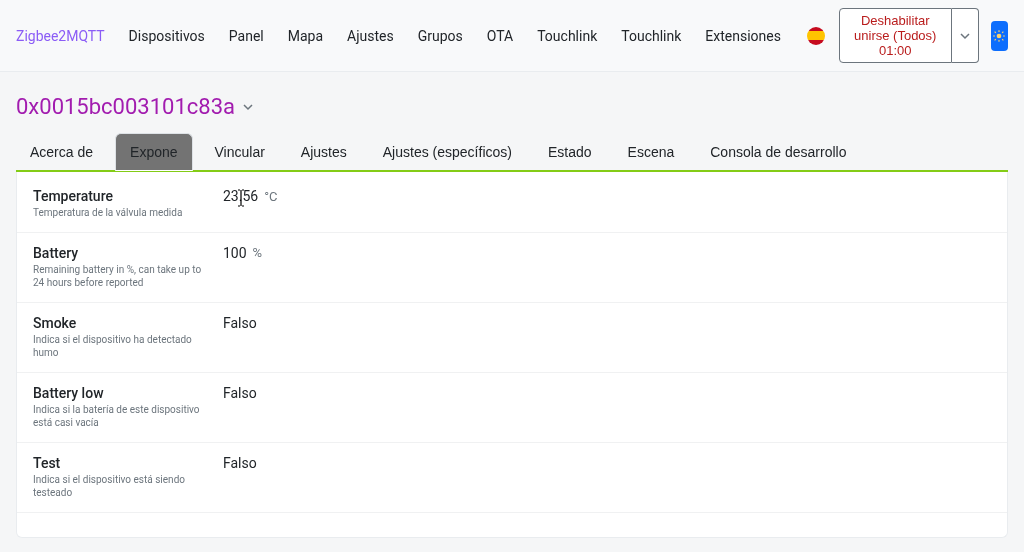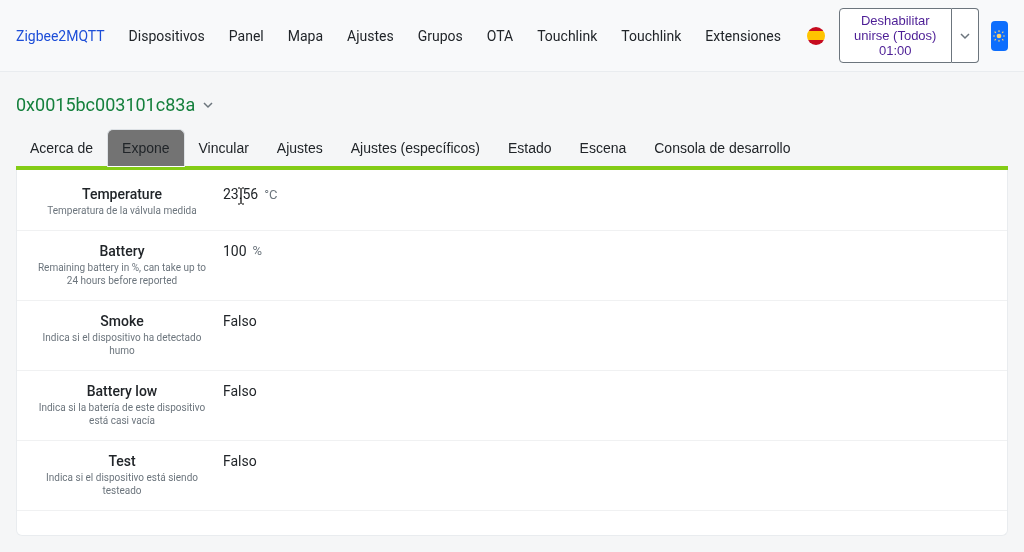--- a/index.html
+++ b/index.html
@@ -18,38 +18,38 @@
     background: #f8f9fa;
     border-bottom: 1px solid #e9ecef;
     gap: 4px;
   }
   .navbar a {
     color: #212529;
     text-decoration: none;
     padding: 6px 10px;
     font-size: 14px;
   }
-  .navbar a.brand { color: #1d4ed8; padding-left: 0; }
+  .navbar a.brand { color: #8b5cf6; padding-left: 0; }
   .flag {
     width: 18px; height: 18px; border-radius: 50%;
     background: linear-gradient(to bottom,#c60b1e 0 25%,#ffc400 25% 75%,#c60b1e 75% 100%);
     margin: 0 6px 0 12px;
     flex: 0 0 auto;
   }
   .permit-group {
     display: flex;
     margin-left: 4px;
   }
   .permit-main {
     border: 1px solid #6c757d;
     border-radius: 4px 0 0 4px;
     padding: 4px 10px;
     font-size: 13px;
     background: #fff;
-    color: #4c1d95;
+    color: #b91c1c;
   }
   .permit-caret {
     border: 1px solid #6c757d;
     border-left: none;
     border-radius: 0 4px 4px 0;
     padding: 4px 8px;
     background: #fff;
     color: #6c757d;
     display:flex;align-items:center;
   }
@@ -62,31 +62,31 @@
     display:flex;align-items:center;justify-content:center;
     border:none;
   }
 
   
   .container {
     padding: 16px 16px 0 16px;
   }
   .device-title {
     display:flex;align-items:center;gap:8px;
-    color:#15803d;
-    font-size: 18px;
+    color:#a21caf;
+    font-size: 22px;
     padding: 6px 0 14px 0;
   }
   .device-title svg { color:#6c757d; }
 
   
   .tabs {
     display:flex;
-    gap: 0;
-    border-bottom: 4px solid #84cc16;
+    gap: 8px;
+    border-bottom: 2px solid #84cc16;
   }
   .tab {
     padding: 10px 14px;
     font-size: 14px;
     color:#212529;
     background: transparent;
     border: none;
     cursor: pointer;
   }
   .tab.active {
@@ -103,21 +103,20 @@
     border:1px solid #e9ecef;
     border-top:none;
     border-radius: 0 0 6px 6px;
     padding: 4px 0 0 0;
   }
   .row {
     display:flex;
     align-items:flex-start;
     padding: 12px 16px;
     border-bottom:1px solid #f0f1f2;
-    text-align:center;
   }
   .row:last-child { border-bottom:none; }
   .label-col {
     width: 190px;
     flex: 0 0 190px;
     padding-right: 12px;
     display:flex;
     flex-direction:column;
     gap:2px;
   }

